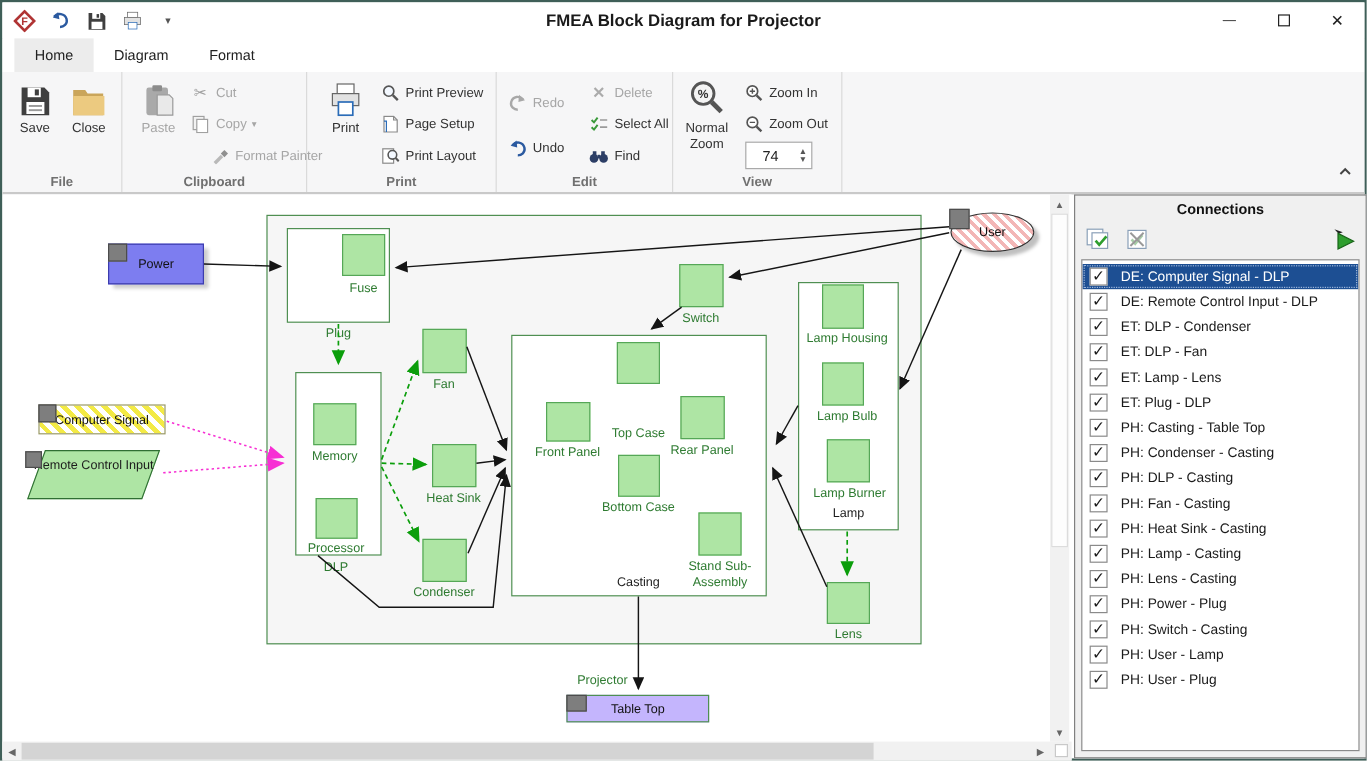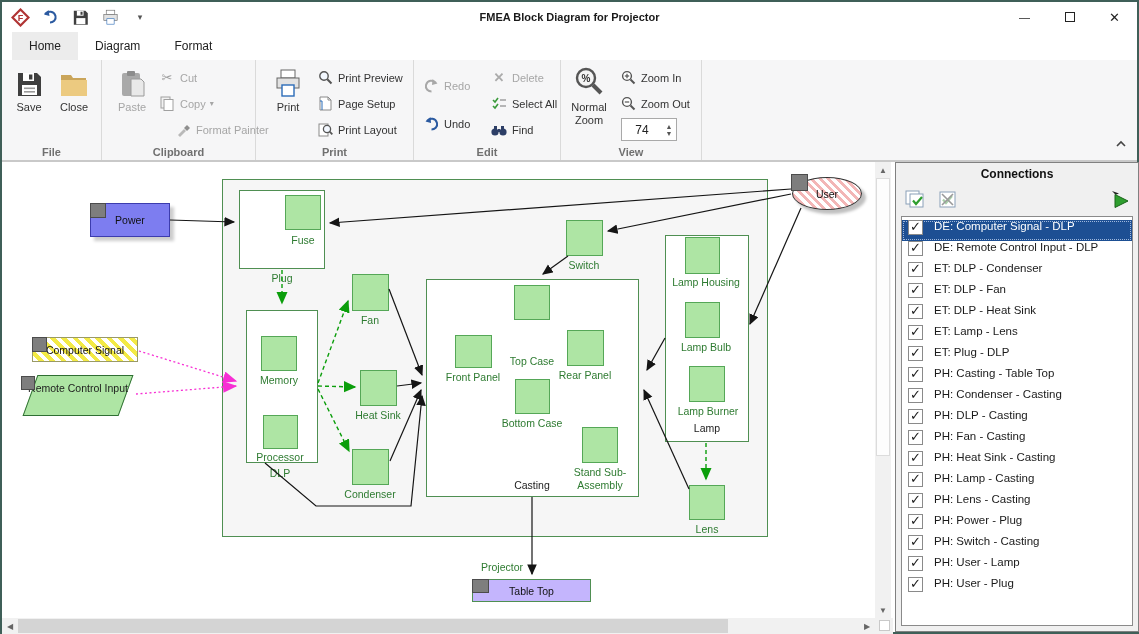--- a/index.html
+++ b/index.html
@@ -3,21 +3,21 @@
 <meta charset="utf-8">
 <style>
   * { box-sizing: border-box; margin: 0; padding: 0; }
   html,body { width:1139px; height:634px; overflow:hidden; font-family:"Liberation Sans",sans-serif; }
   .win { position:relative; width:1139px; height:634px; border:2px solid #3f5f58; background:#fff; }
 
   
   .titlebar { position:absolute; left:0; top:0; width:100%; height:30px; background:#fff; }
   .qat { position:absolute; left:8px; top:0; height:30px; display:flex; align-items:center; gap:10px; }
   .qat .qbtn { width:20px; height:20px; display:flex; align-items:center; justify-content:center; }
-  .title { position:absolute; left:0; top:0; width:100%; height:30px; text-align:center; line-height:30px; font-size:11px; font-weight:bold; color:#1a1a1a; }
+  .title { position:absolute; left:0; top:0; width:100%; height:30px; text-align:center; line-height:30px; font-size:14px; font-weight:bold; color:#1a1a1a; }
   .winctl { position:absolute; right:0; top:0; height:30px; display:flex; }
   .wbtn { width:45px; height:30px; display:flex; align-items:center; justify-content:center; font-size:13px; color:#222; }
   .maxbox { width:10px; height:10px; border:1.5px solid #222; }
 
   
   .tabrow { position:absolute; left:0; top:30px; width:100%; height:28px; background:#fff; display:flex; padding-left:10px; }
   .tab { padding:0 17px; height:28px; line-height:28px; font-size:12px; color:#222; }
   .tab.active { background:#ececec; }
 
   
@@ -59,21 +59,21 @@
   .sbarr { position:absolute; font-size:8px; color:#666; width:16px; height:16px; display:flex; align-items:center; justify-content:center; }
   .scorner { position:absolute; right:-18px; top:0; width:18px; height:16px; background:#f1f1f1; }
   .scorner .grip { position:absolute; right:3px; top:2px; width:11px; height:11px; background:#fff; border:1px solid #c9c9c9; }
 
   
   .panel { position:absolute; left:893px; top:0; width:244px; height:470px; background:#f0f0f0; border:1px solid #808080; }
   .panel-header { height:22px; text-align:center; line-height:22px; font-size:12px; font-weight:bold; color:#111; }
   .panel-toolbar { position:relative; height:28px; }
   .ptool { position:absolute; top:3px; width:24px; height:22px; display:flex; align-items:center; justify-content:center; }
   .panel-list { position:absolute; left:5px; right:5px; top:53px; bottom:5px; background:#fff; border:1px solid #8a8a8a; padding-top:3px; overflow:hidden; }
-  .conn-row { height:21px; display:flex; padding-left:6px; font-size:11.5px; color:#1a1a1a; }
+  .conn-row { height:21px; display:flex; align-items:center; padding-left:6px; font-size:11.5px; color:#1a1a1a; }
   .conn-row.selected { background:#1d4f93; color:#fff; outline:1px dotted #9fb8dc; outline-offset:-2px; }
   .conn-check { width:15px; height:15px; min-width:15px; background:#fff; border:1px solid #8a8a8a; margin-right:11px; position:relative; }
   .conn-check::after { content:"✓"; position:absolute; left:1px; top:-2px; font-size:13px; color:#1a1a1a; }
 </style>
 </head>
 <body>
 
 <div class="win">
 
   <div class="titlebar">
@@ -499,24 +499,20 @@
         <div class="conn-row">
             <span class="conn-check"></span>
             <span>ET: DLP - Condenser</span>
           </div>
         <div class="conn-row">
             <span class="conn-check"></span>
             <span>ET: DLP - Fan</span>
           </div>
         <div class="conn-row">
             <span class="conn-check"></span>
-            <span>ET: DLP - Heat Sink</span>
-          </div>
-        <div class="conn-row">
-            <span class="conn-check"></span>
             <span>ET: Lamp - Lens</span>
           </div>
         <div class="conn-row">
             <span class="conn-check"></span>
             <span>ET: Plug - DLP</span>
           </div>
         <div class="conn-row">
             <span class="conn-check"></span>
             <span>PH: Casting - Table Top</span>
           </div>

